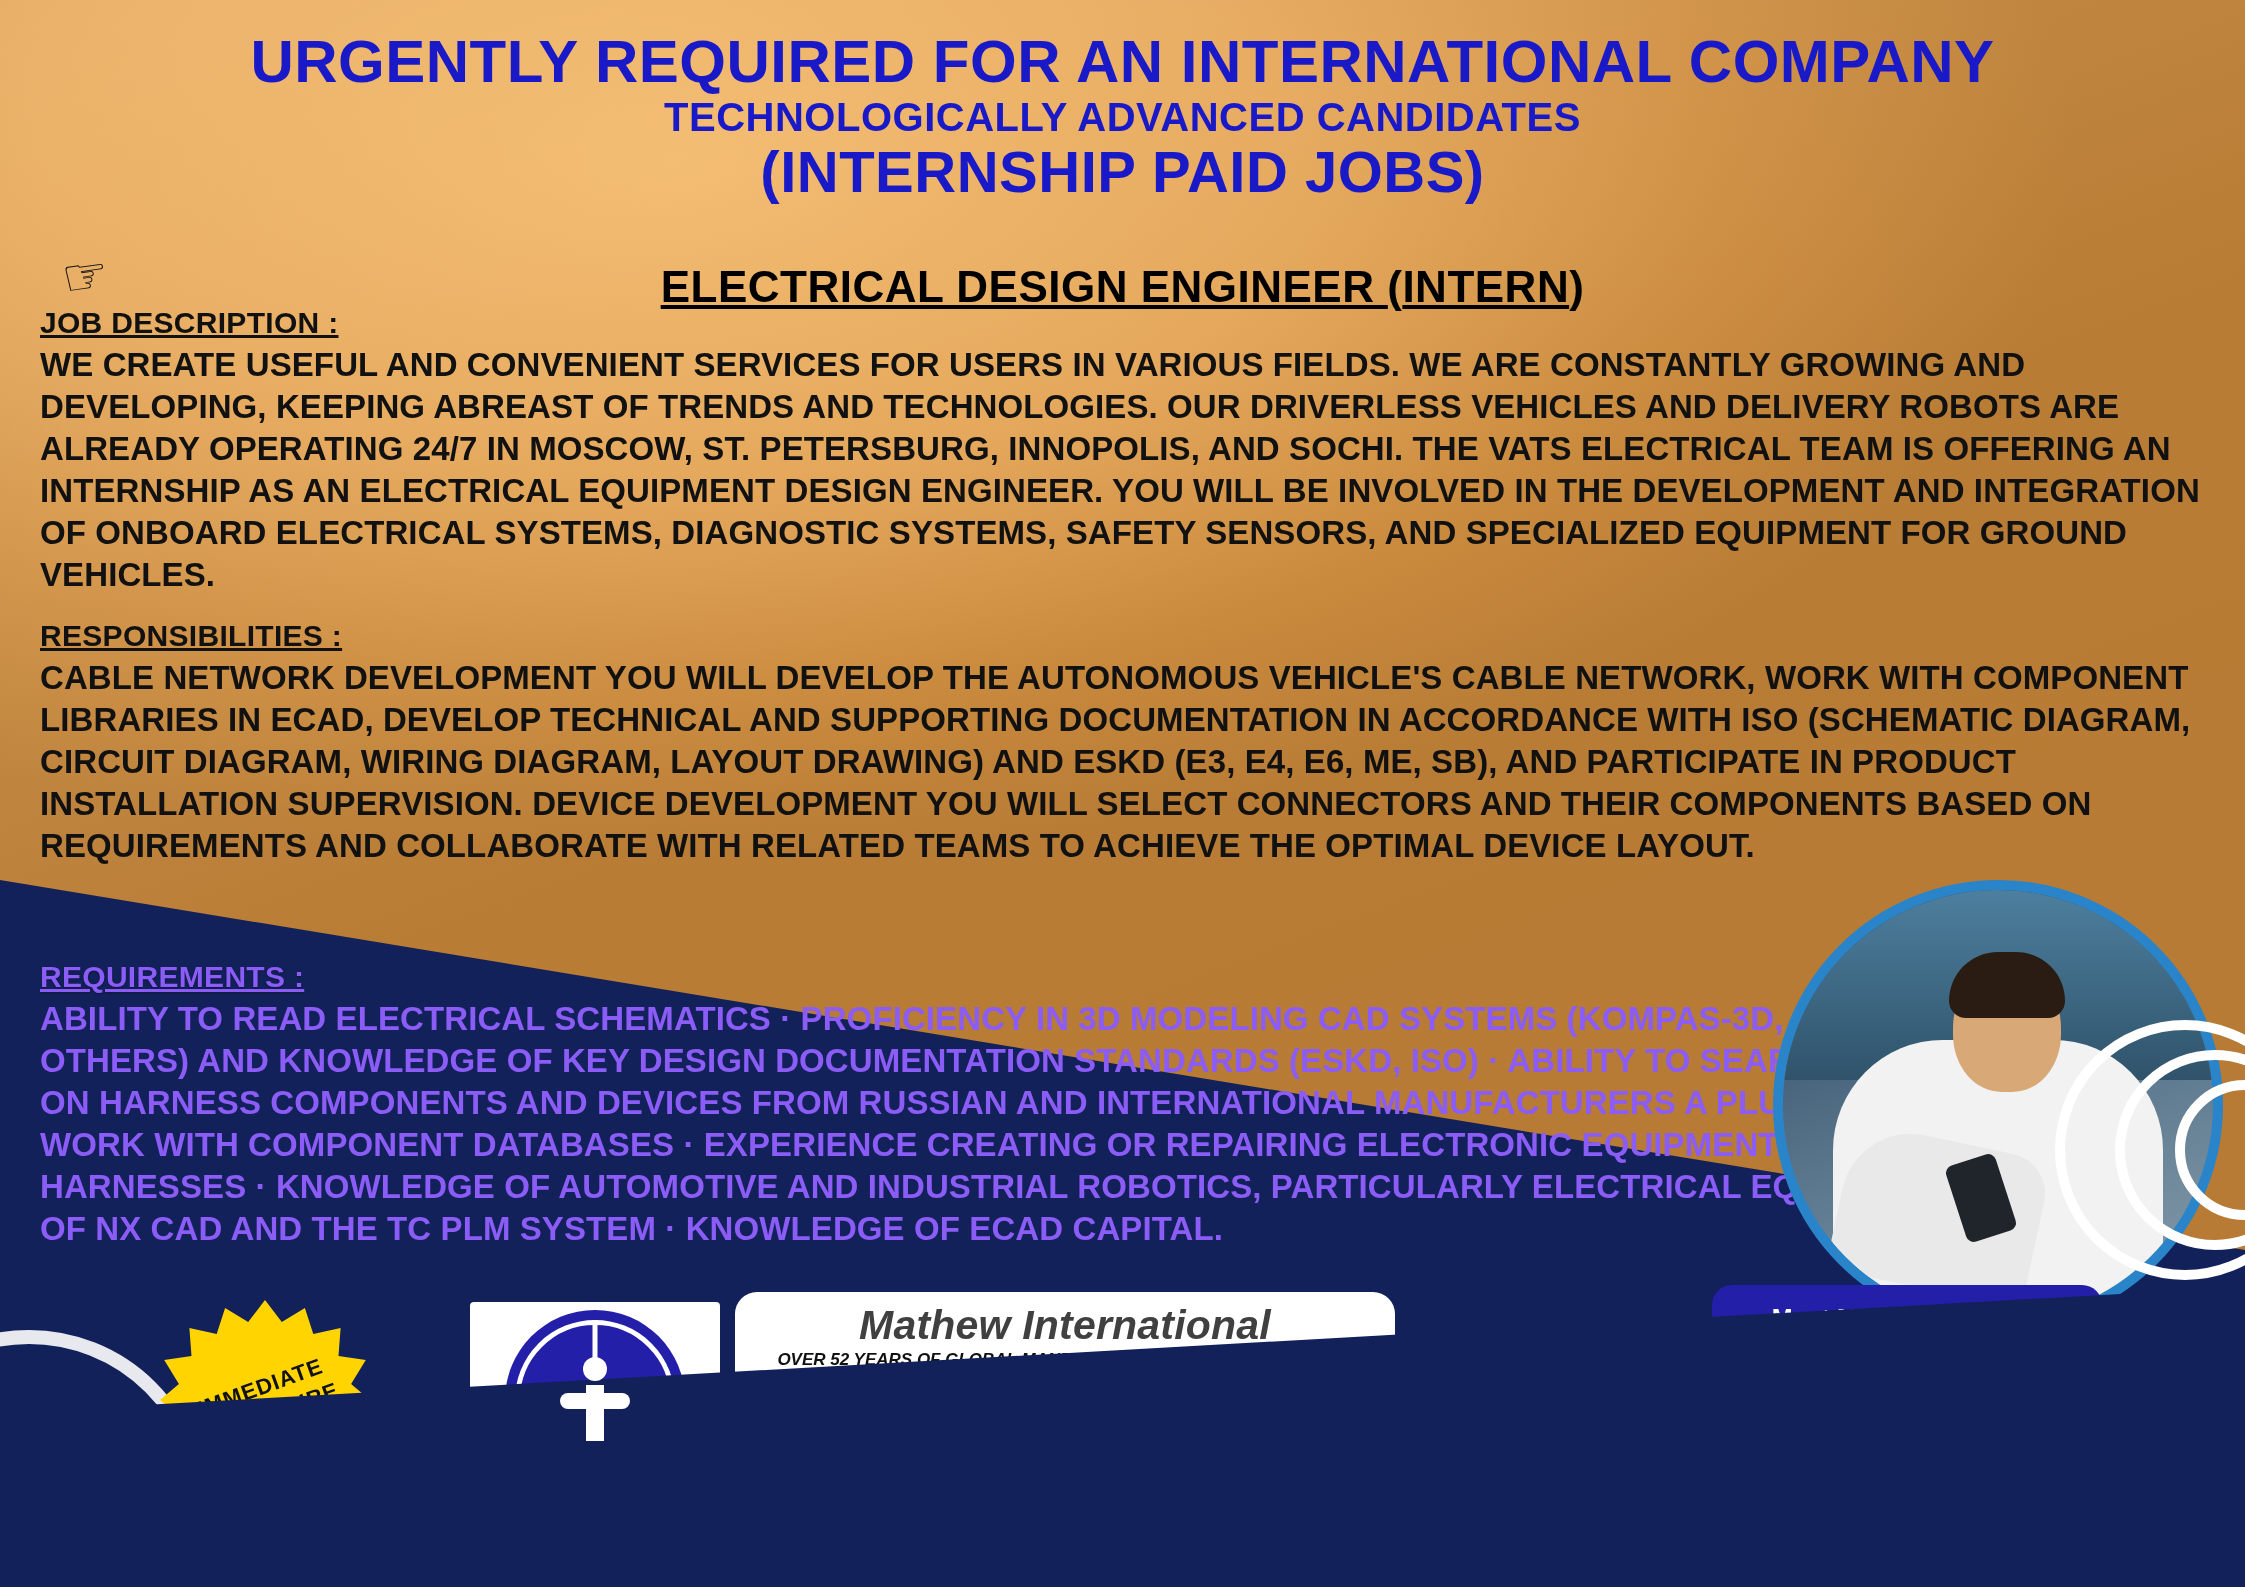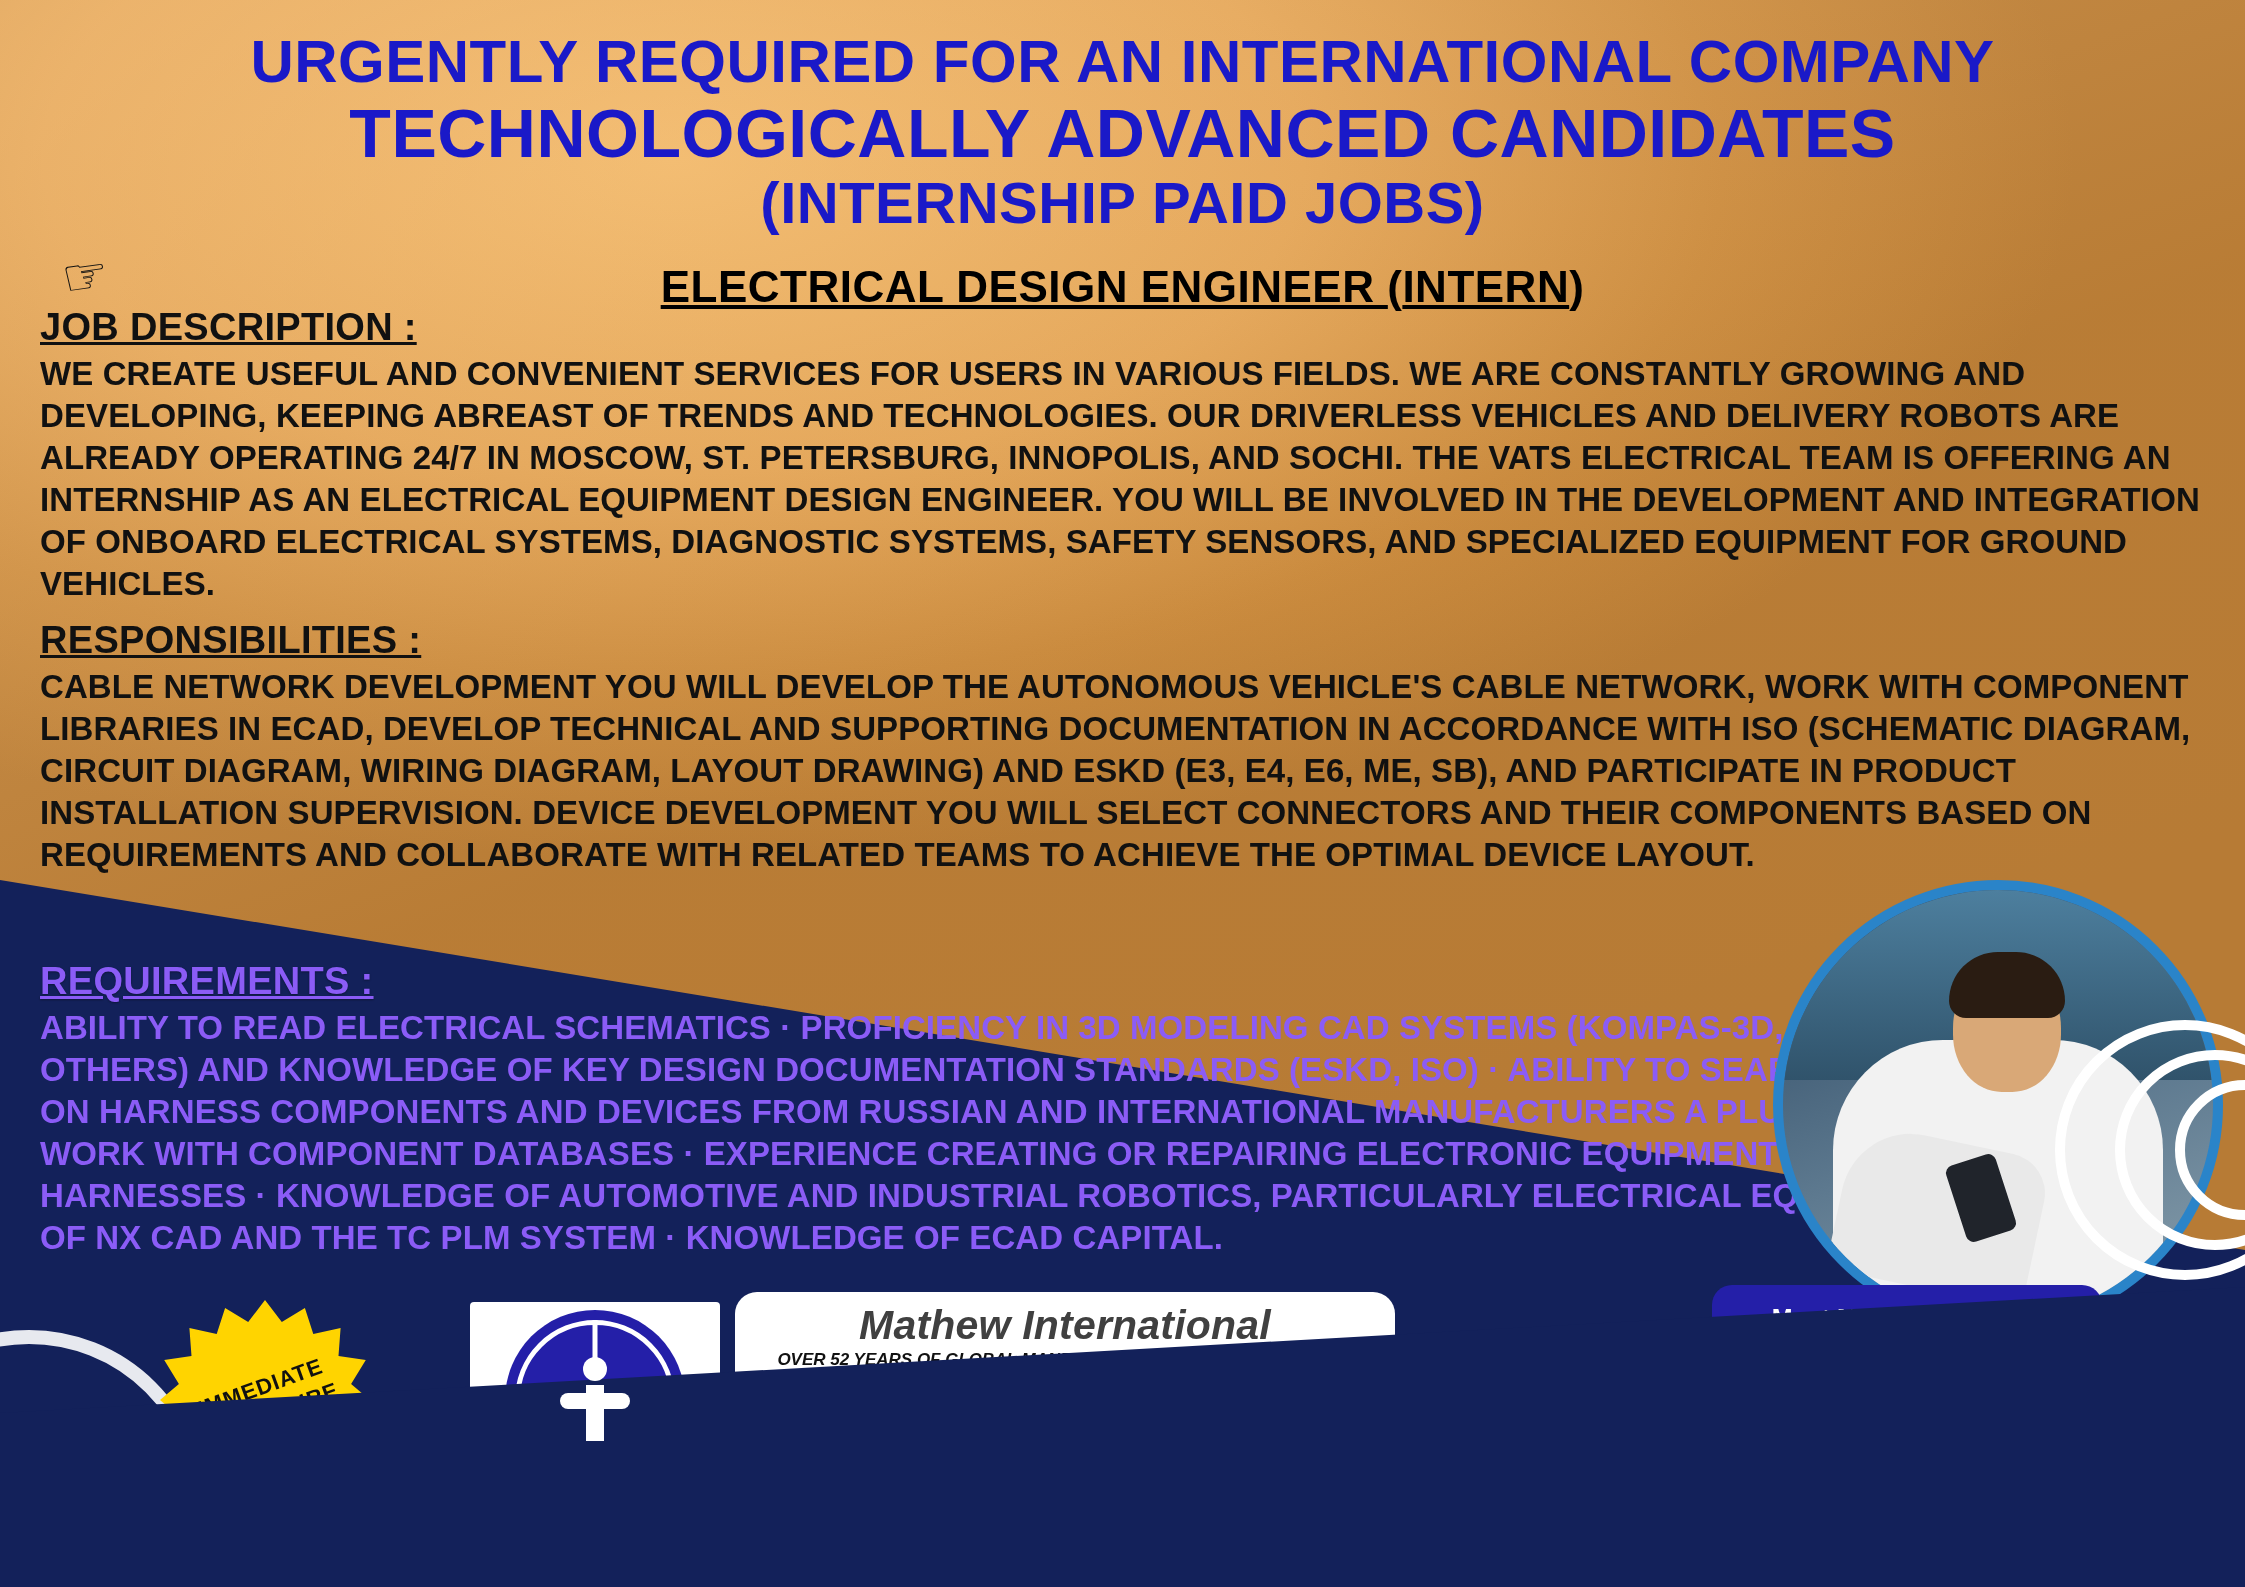--- a/index.html
+++ b/index.html
@@ -74,21 +74,21 @@
     left: 0; top: 28px;
     width: 2245px;
     text-align: center;
     color: #1a19c8;
     font-weight: bold;
     font-size: 60px;
     line-height: 1.12;
     letter-spacing: 0.5px;
     font-family: "Liberation Sans", sans-serif;
   }
-  .headline .l2 { font-size: 68px; }
+  .headline .l2 { font-size: 40px; }
   .headline .l3 { font-size: 58px; }
 
   .subtitle {
     position: absolute;
     left: 0; top: 262px;
     width: 2245px;
     text-align: center;
     color: #000;
     font-weight: bold;
     font-size: 44px;
@@ -107,21 +107,21 @@
   }
 
   
   .section {
     position: absolute;
     left: 40px;
     width: 2160px;
     color: #111;
   }
   .sec-head {
-    font-size: 38px;
+    font-size: 30px;
     font-weight: bold;
     text-decoration: underline;
     letter-spacing: .3px;
     margin-bottom: 4px;
   }
   .sec-body {
     font-size: 33px;
     font-weight: bold;
     line-height: 1.27;
     letter-spacing: .1px;

